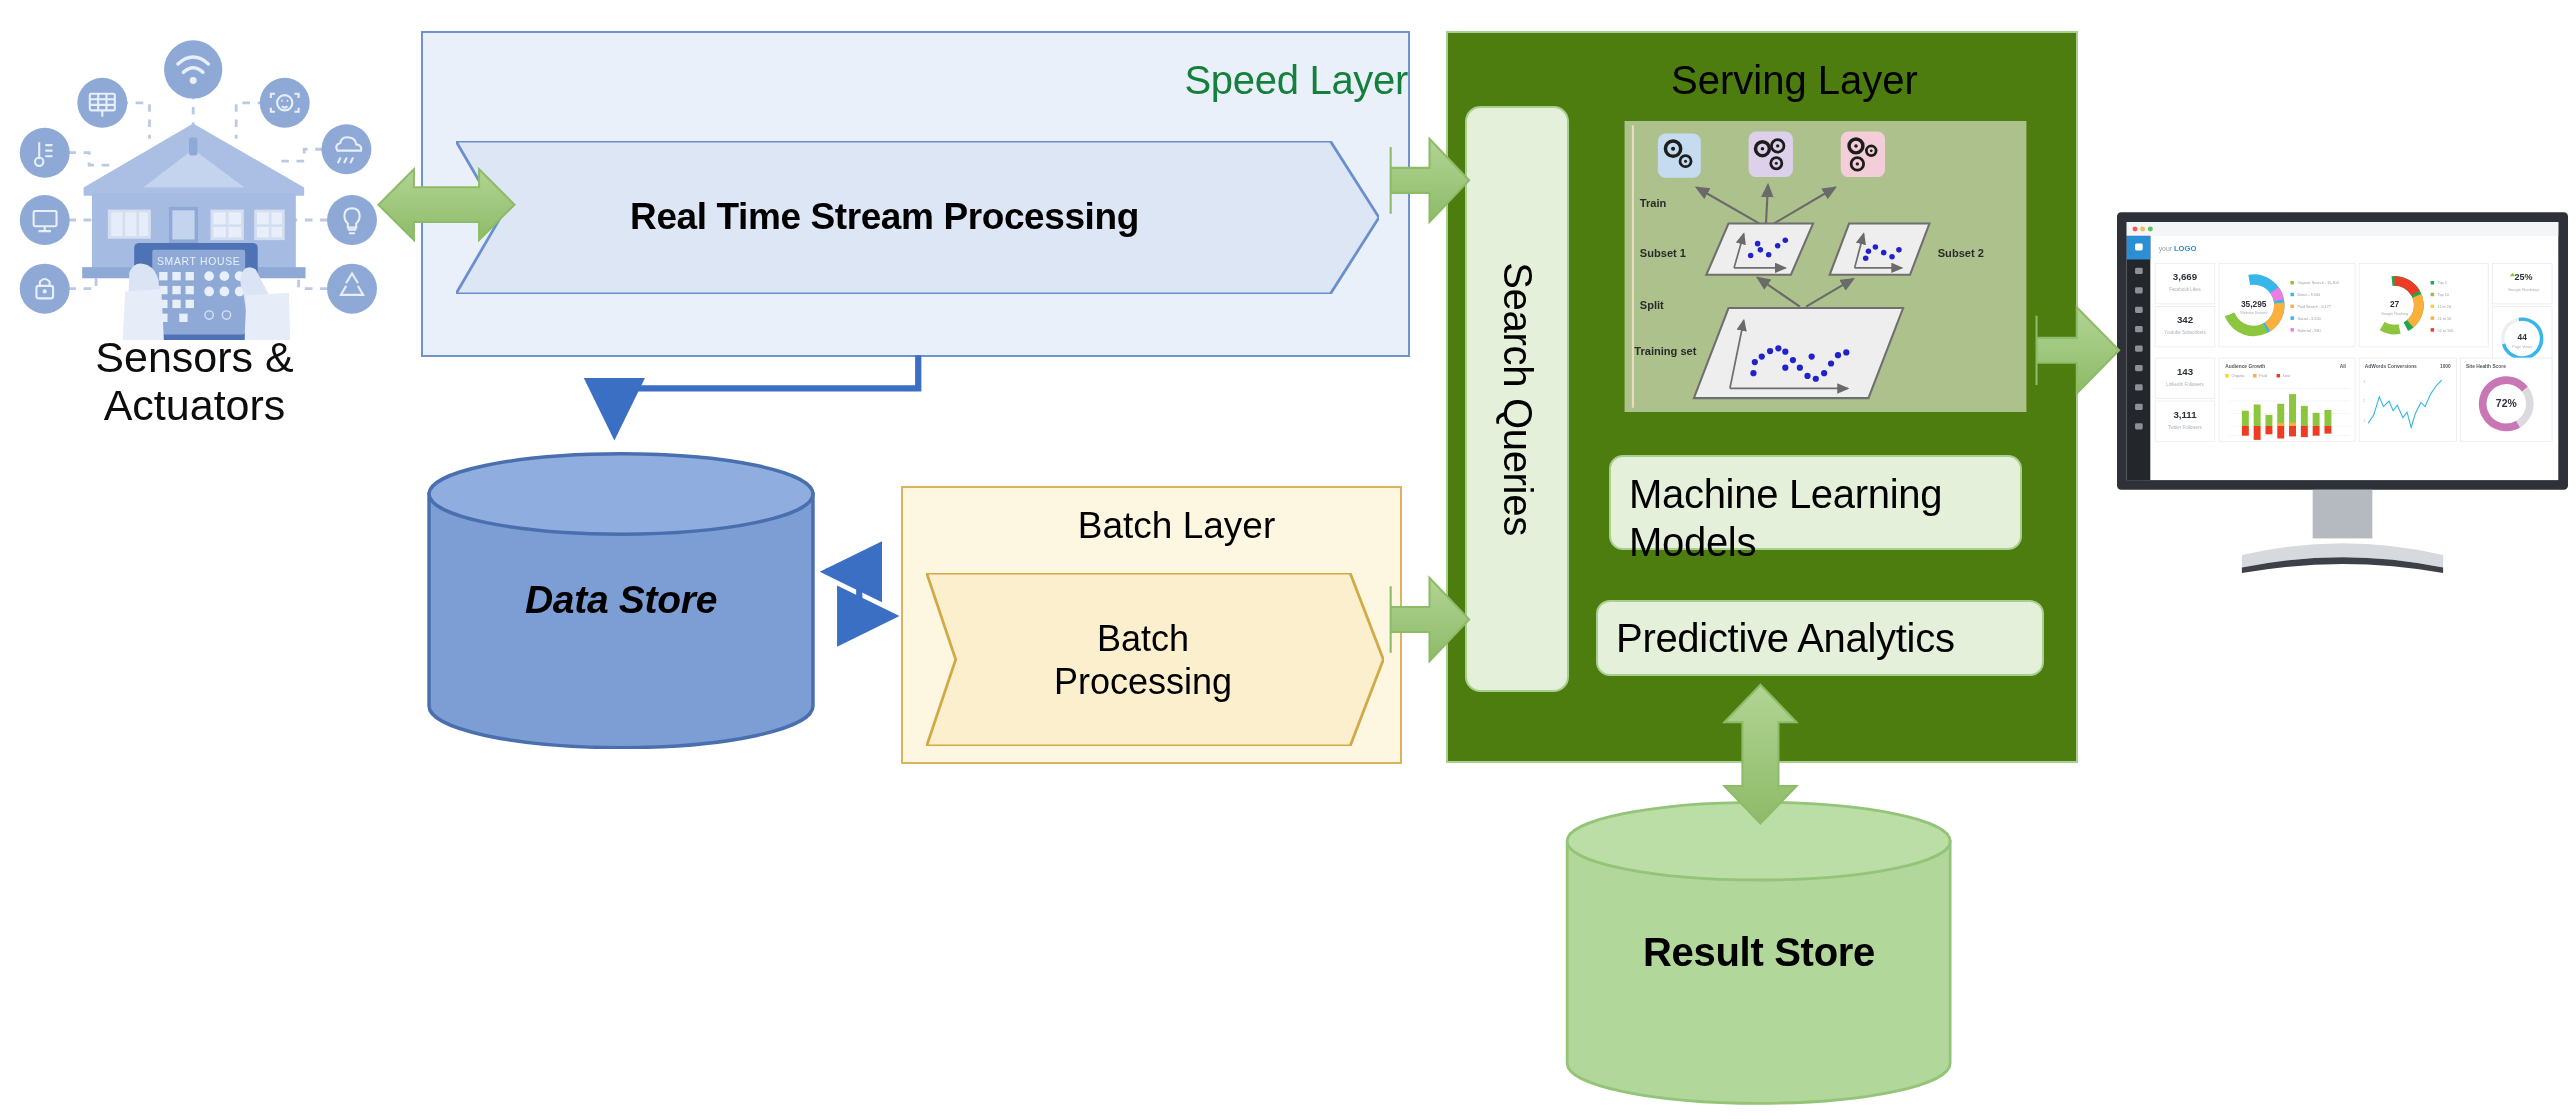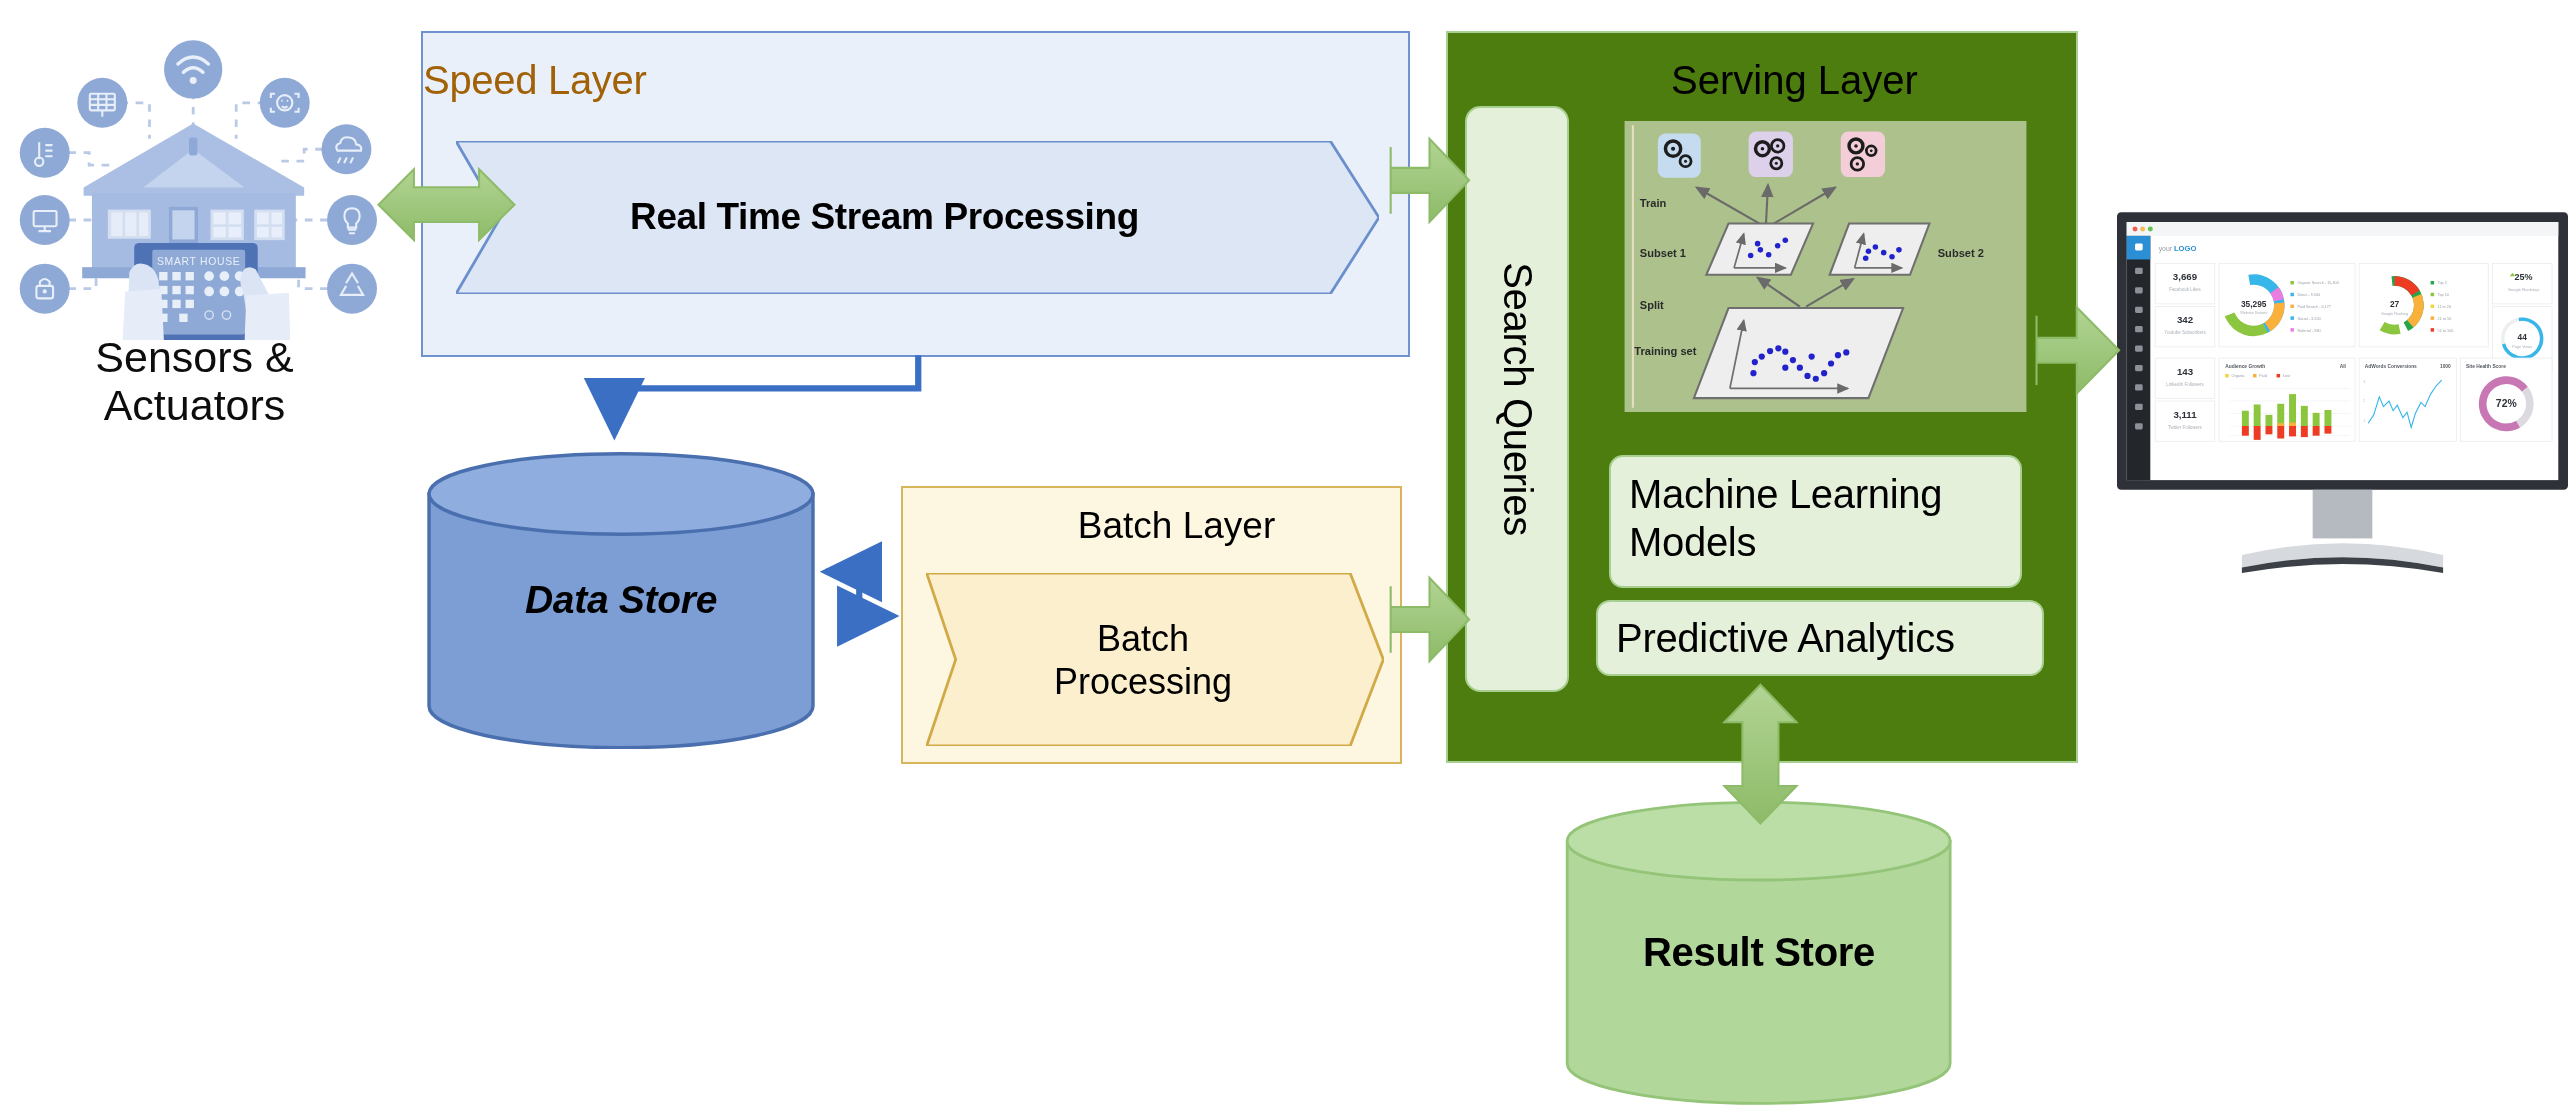--- a/index.html
+++ b/index.html
@@ -28,23 +28,23 @@
     left: 421px; top: 30.5px;
     width: 989px; height: 326px;
     background: #eaf0fa;
     border: 2.1px solid #7092cf;
     box-sizing: border-box;
   }
   #speed-layer-title {
     position: absolute;
     left: 0; top: 25px;
     width: 100%;
-    text-align: left;
+    text-align: right;
     font-size: 40px;
-    color: #a16207;
+    color: #15803d;
     letter-spacing: -0.3px;
   }
   #speed-chevron-wrap {
     position: absolute;
     left: 33px; top: 108px;
     width: 923px; height: 153px;
   }
   .chevron-svg { display: block; }
 
   #speed-chevron-label {
@@ -123,21 +123,21 @@
     left: 50%; top: 50%;
     transform: translate(-50%,-50%) rotate(90deg);
     white-space: nowrap;
     font-size: 40px;
     letter-spacing: -0.3px;
   }
 
   #ml-models-box {
     position: absolute;
     left: 1609px; top: 455px;
-    width: 413px; height: 133px;
+    width: 413px; height: 95px;
     background: #e4f0da;
     border: 2.1px solid #a7cf8f;
     border-radius: 14px;
     box-sizing: border-box;
     padding: 12.5px 18px;
   }
   #ml-models-label {
     font-size: 40px;
     line-height: 1.22;
     letter-spacing: -0.3px;

